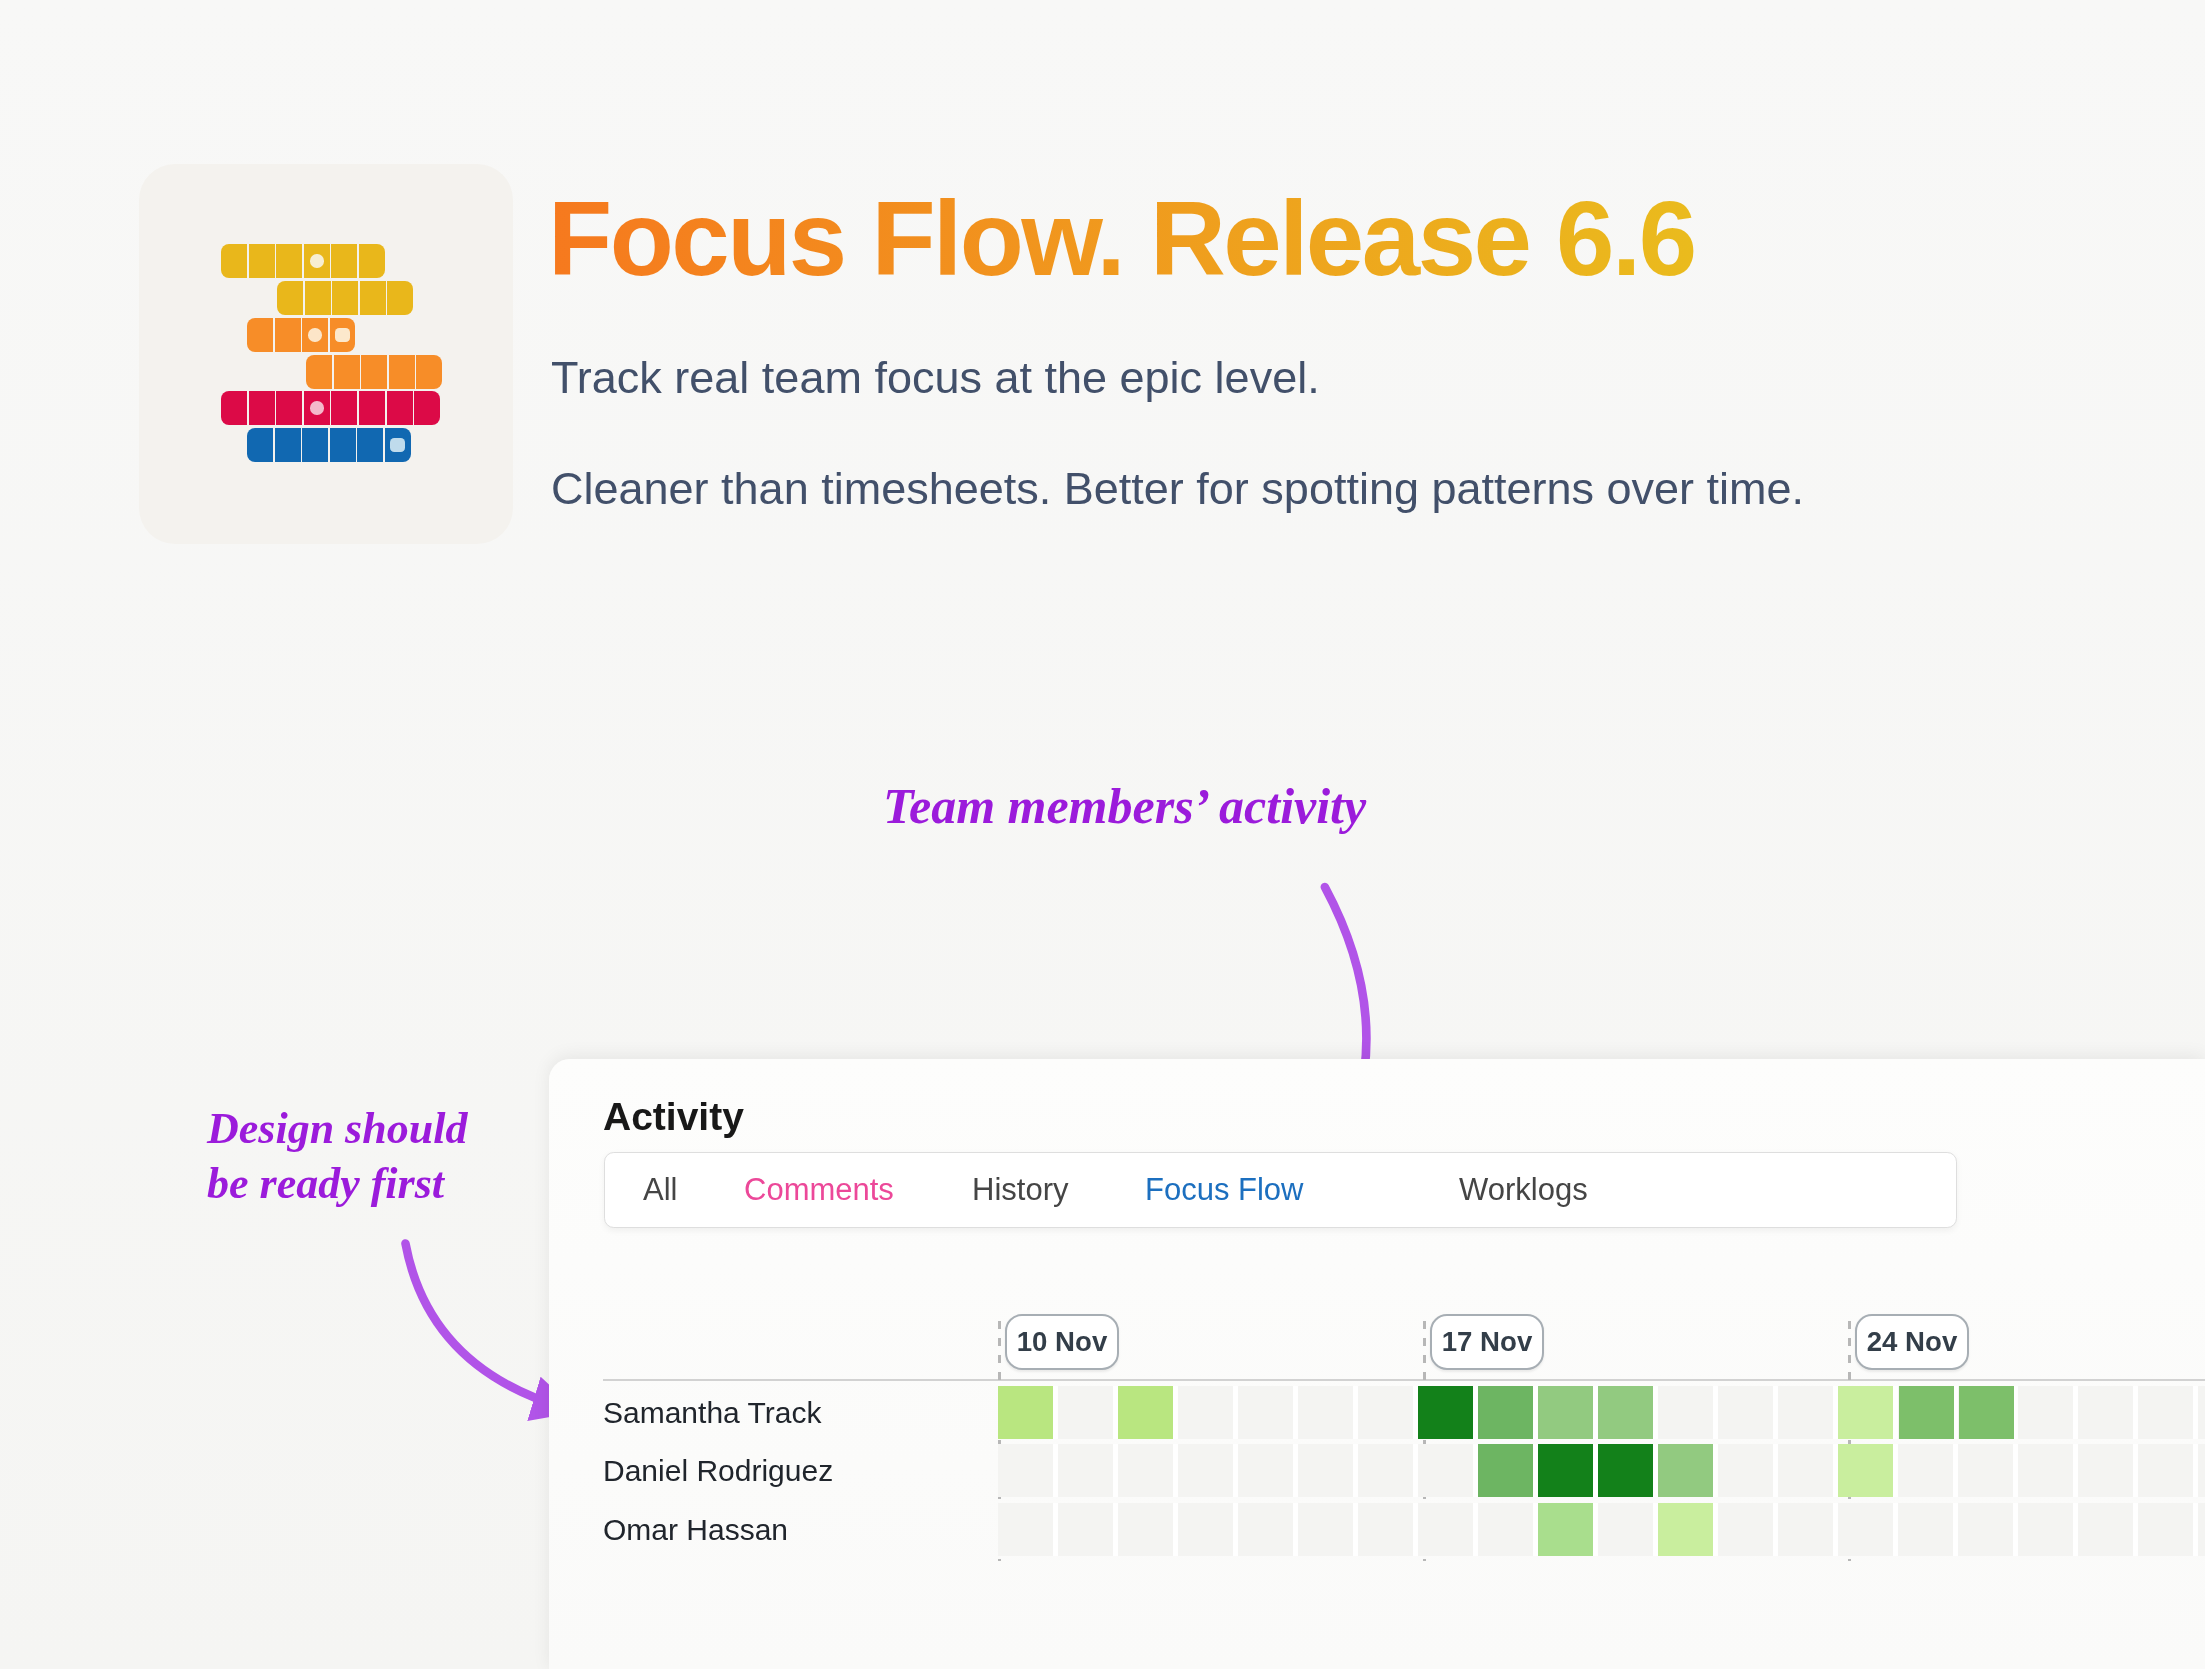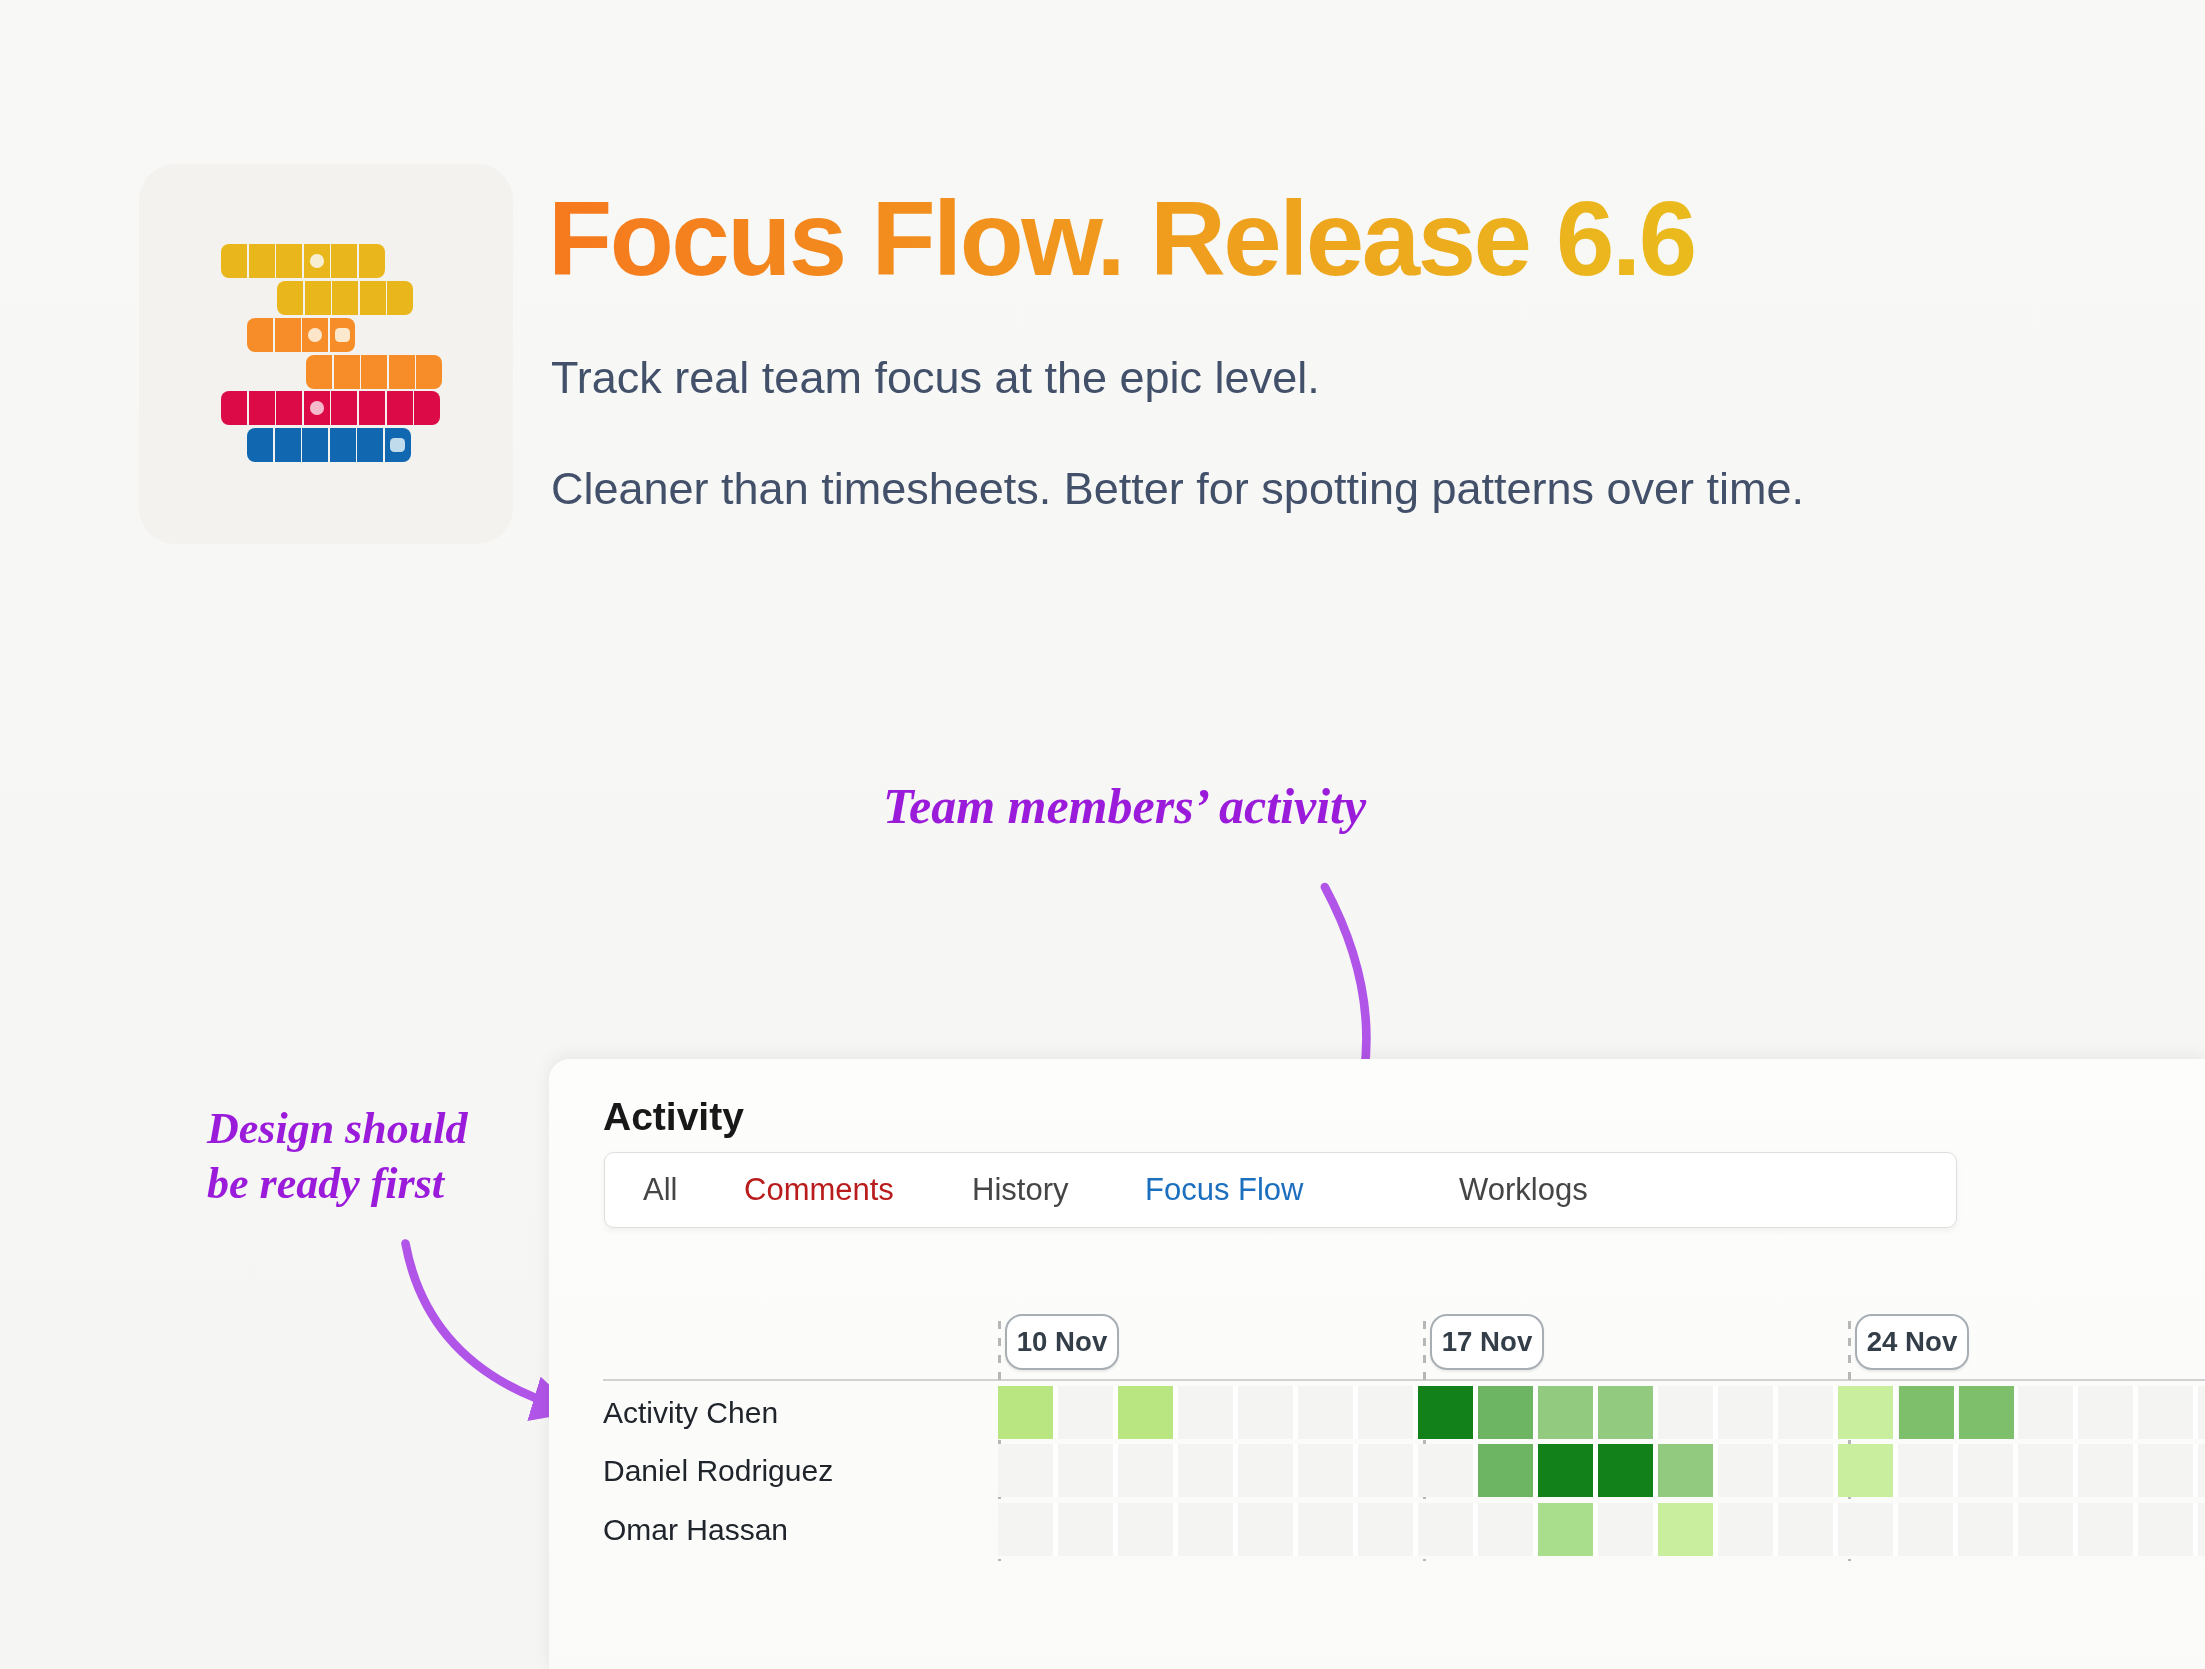--- a/index.html
+++ b/index.html
@@ -106,36 +106,36 @@
     <path class="arrow" d="M 2163 1448 Q 2293 1690 2174 1912" fill="none" stroke-width="14" stroke-linecap="round" marker-end="url(#ah)" stroke="#B154E8"></path>
     <path class="arrow" d="M 662 2030 Q 700 2232 920 2298" fill="none" stroke-width="14" stroke-linecap="round" marker-end="url(#ah)" stroke="#B154E8"></path>
     <path class="arrow" d="M 1881 2522 Q 2145 2378 2330 2410" fill="none" stroke-width="14" stroke-linecap="round" marker-end="url(#ah)" stroke="#B154E8"></path>
     <path class="arrow" d="M 2952 2600 Q 2798 2668 2675 2570" fill="none" stroke-width="14" stroke-linecap="round" marker-end="url(#ah)" stroke="#B154E8"></path>
   </svg>
 
   <section class="panel">
     <h2>Activity</h2>
     <div class="tabbar" id="tabbar">
         <div class="tab" style="left: 38px; color: rgb(69, 69, 69);">All</div>
-        <div class="tab" style="left: 139px; color: #b91c1c;">Comments</div>
+        <div class="tab" style="left: 139px; color: #ec4899;">Comments</div>
         <div class="tab" style="left: 367px; color: rgb(69, 69, 69);">History</div>
         <div class="tab" style="left: 540px; color: rgb(28, 111, 191);">Focus Flow</div>
         <div class="tab" style="left: 854px; color: rgb(69, 69, 69);">Worklogs</div>
       </div>
 
     <div class="separator"></div>
     <div id="timeline">
         <div class="gridline" style="left: 449px;"></div>
         <div class="week-pill" style="left: 456px;">10 Nov</div>
         <div class="gridline" style="left: 874px;"></div>
         <div class="week-pill" style="left: 881px;">17 Nov</div>
         <div class="gridline" style="left: 1299px;"></div>
         <div class="week-pill" style="left: 1306px;">24 Nov</div>
         <div class="stripe" style="top: 327px;"></div>
-        <div class="member-name" style="top: 327px;">Activity Chen</div>
+        <div class="member-name" style="top: 327px;">Samantha Track</div>
         <div class="cell" style="left: 449px; top: 327px; width: 55px; height: 53px; background: rgb(185, 230, 128);"></div>
         <div class="cell" style="left: 569px; top: 327px; width: 55px; height: 53px; background: rgb(185, 230, 128);"></div>
         <div class="cell" style="left: 869px; top: 327px; width: 55px; height: 53px; background: rgb(19, 129, 26);"></div>
         <div class="cell" style="left: 929px; top: 327px; width: 55px; height: 53px; background: rgb(109, 181, 98);"></div>
         <div class="cell" style="left: 989px; top: 327px; width: 55px; height: 53px; background: rgb(146, 202, 128);"></div>
         <div class="cell" style="left: 1049px; top: 327px; width: 55px; height: 53px; background: rgb(146, 202, 128);"></div>
         <div class="cell" style="left: 1289px; top: 327px; width: 55px; height: 53px; background: rgb(201, 238, 158);"></div>
         <div class="cell" style="left: 1350px; top: 327px; width: 55px; height: 53px; background: rgb(125, 191, 106);"></div>
         <div class="cell" style="left: 1410px; top: 327px; width: 55px; height: 53px; background: rgb(125, 191, 106);"></div>
         <div class="stripe" style="top: 385px;"></div>

